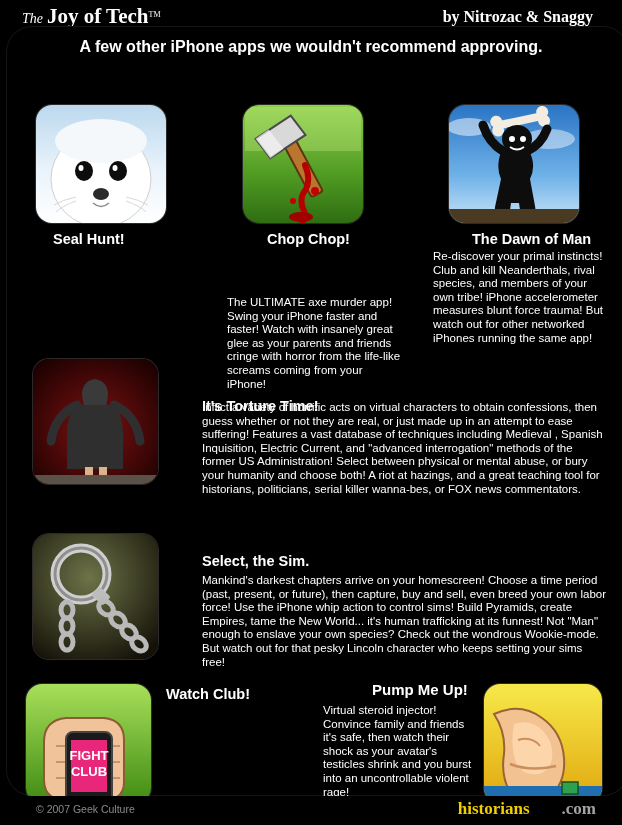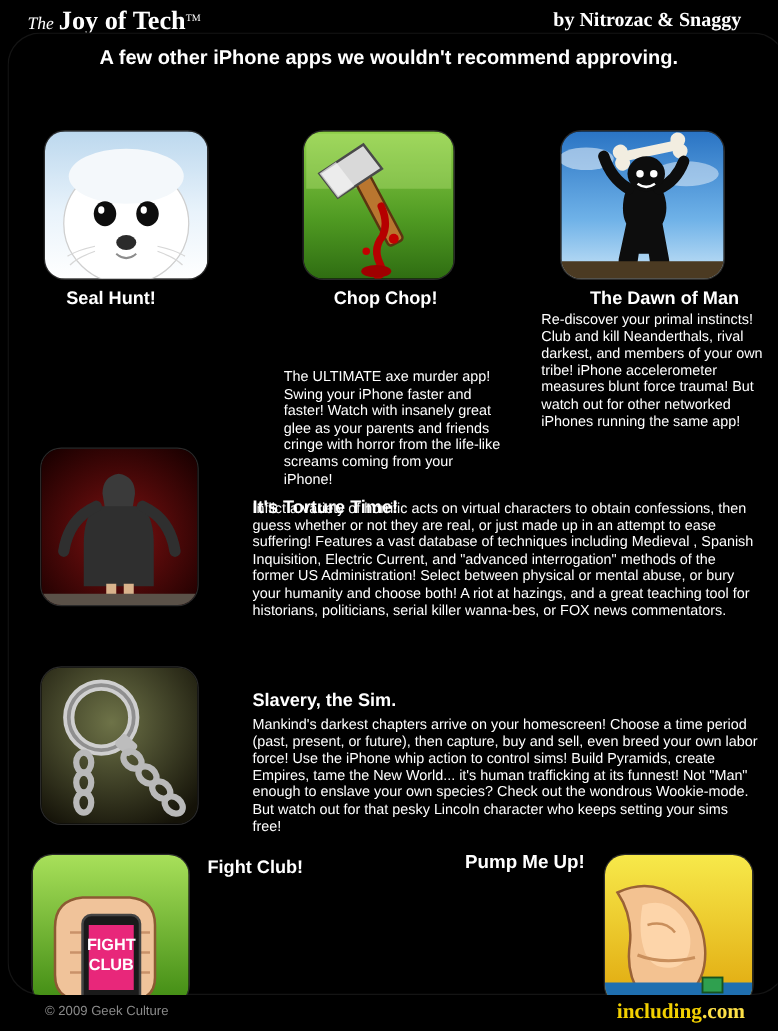--- a/index.html
+++ b/index.html
@@ -117,21 +117,21 @@
   }
   .footer-right {
     position: absolute;
     right: 26px;
     bottom: 6px;
     font-size: 17px;
     font-weight: bold;
     color: #f2d000;
     font-family: "Liberation Serif", serif;
   }
-  .footer-right .dotcom { color: #fde047; }
+  .footer-right .dotcom { color: #a3a3a3; margin-left: 32px; }
 </style>
 </head>
 <body>
 
 <div id="comic">
 
   <div class="header">
     <div class="logo">
       <span class="small">The</span>
       <span class="big">Joy of Tech</span><span class="tm">TM</span>
@@ -217,21 +217,21 @@
         <path d="M54 46 q-14 -8 -20 -26" stroke="#0d0d0d" stroke-width="9" fill="none" stroke-linecap="round"></path>
         <path d="M78 46 q14 -6 20 -22" stroke="#0d0d0d" stroke-width="9" fill="none" stroke-linecap="round"></path>
         <ellipse cx="68" cy="34" rx="15" ry="14" fill="#0d0d0d"></ellipse>
         <ellipse cx="63" cy="34" rx="3" ry="3" fill="#ffffff"></ellipse>
         <ellipse cx="74" cy="34" rx="3" ry="3" fill="#ffffff"></ellipse>
         <path d="M61 42 q7 5 14 0" stroke="#ffffff" stroke-width="2" fill="none"></path>
         <rect x="0" y="104" width="130" height="14" fill="#4b3a22"></rect>
       </svg>
     </div>
     <div class="app-name" style="left:466px; top:205px;">The Dawn of Man</div>
-    <div class="app-desc" style="left:427px; top:224px; width:178px;">Re-discover your primal instincts! Club and kill Neanderthals, rival darkest, and members of your own tribe!  iPhone accelerometer measures blunt force trauma! But watch out for other networked iPhones running the same app!</div>
+    <div class="app-desc" style="left:427px; top:224px; width:178px;">Re-discover your primal instincts! Club and kill Neanderthals, rival species, and members of your own tribe!  iPhone accelerometer measures blunt force trauma! But watch out for other networked iPhones running the same app!</div>
 
     <div class="icon" style="left:27px; top:333px; width:125px; height:125px;">
       <svg width="125" height="125" viewBox="0 0 125 125">
         <defs>
           <radialGradient id="torturebg" cx="50%" cy="55%" r="70%">
             <stop offset="0%" stop-color="#7e1111"></stop>
             <stop offset="100%" stop-color="#1a0000"></stop>
           </radialGradient>
         </defs>
         <rect width="125" height="125" fill="url(#torturebg)"></rect>
@@ -266,21 +266,21 @@
           <ellipse cx="73" cy="74" rx="8" ry="6" transform="rotate(40 73 74)"></ellipse>
           <ellipse cx="85" cy="86" rx="8" ry="6" transform="rotate(40 85 86)"></ellipse>
           <ellipse cx="96" cy="98" rx="8" ry="6" transform="rotate(40 96 98)"></ellipse>
           <ellipse cx="106" cy="110" rx="8" ry="6" transform="rotate(40 106 110)"></ellipse>
           <ellipse cx="34" cy="76" rx="6" ry="8"></ellipse>
           <ellipse cx="34" cy="92" rx="6" ry="8"></ellipse>
           <ellipse cx="34" cy="108" rx="6" ry="8"></ellipse>
         </g>
       </svg>
     </div>
-    <div class="app-name" style="left:196px; top:527px;">Slavery, the Sim.</div>
+    <div class="app-name" style="left:196px; top:527px;">Select, the Sim.</div>
     <div class="app-desc" style="left:196px; top:548px; width:404px;">Mankind's darkest chapters arrive on your homescreen! Choose a time period (past, present, or future), then capture, buy and sell, even breed your own labor force! Use the iPhone whip action to control sims!  Build Pyramids, create Empires, tame the New World... it's human trafficking at its funnest! Not "Man" enough to enslave your own species? Check out the wondrous Wookie-mode. But watch out for that pesky Lincoln character who keeps setting your sims free!</div>
 
     <div class="icon" style="left:20px; top:658px; width:125px; height:120px;">
       <svg width="125" height="120" viewBox="0 0 125 120">
         <defs>
           <linearGradient id="fightbg" x1="0" y1="0" x2="0" y2="1">
             <stop offset="0%" stop-color="#a8e05a"></stop>
             <stop offset="100%" stop-color="#3f8a12"></stop>
           </linearGradient>
         </defs>
@@ -288,23 +288,24 @@
 
         <path d="M18 58 q0 -22 22 -24 l38 0 q20 2 20 22 l0 42 q0 18 -20 18 l-38 0 q-22 0 -22 -20 z" fill="#f0c39a" stroke="#8c5a33" stroke-width="2"></path>
         <path d="M30 62 l64 0 M30 78 l64 0 M30 94 l64 0" stroke="#c9926a" stroke-width="2"></path>
 
         <rect x="40" y="48" width="46" height="72" rx="7" fill="#1a1a1a" stroke="#444" stroke-width="2"></rect>
         <rect x="45" y="56" width="36" height="52" fill="#e8277a"></rect>
         <text x="63" y="76" font-family="Liberation Sans, sans-serif" font-size="13" font-weight="bold" fill="#ffffff" text-anchor="middle">FIGHT</text>
         <text x="63" y="92" font-family="Liberation Sans, sans-serif" font-size="13" font-weight="bold" fill="#ffffff" text-anchor="middle">CLUB</text>
       </svg>
     </div>
-    <div class="app-name" style="left:160px; top:660px;">Fight Club!</div>
+    <div class="app-name" style="left:160px; top:660px;">Watch Club!</div>
 
     <div class="app-name" style="left:366px; top:655px; font-size:15px;">Pump Me Up!</div>
+    <div class="app-desc" style="left:317px; top:678px; width:150px;">Virtual steroid injector! Convince family and friends it's safe, then watch their shock as your avatar's testicles shrink and you burst into an uncontrollable violent rage!</div>
 
     <div class="icon" style="left:478px; top:658px; width:118px; height:120px;">
       <svg width="118" height="120" viewBox="0 0 118 120">
         <defs>
           <linearGradient id="pumpbg" x1="0" y1="0" x2="0" y2="1">
             <stop offset="0%" stop-color="#f7e94a"></stop>
             <stop offset="100%" stop-color="#e0a70d"></stop>
           </linearGradient>
         </defs>
         <rect width="118" height="120" fill="url(#pumpbg)"></rect>
@@ -313,18 +314,18 @@
         <path d="M30 40 q18 -6 30 8 q10 12 8 26 q-2 14 -14 16 q-16 2 -22 -12 q-6 -16 -2 -38 z" fill="#ffd9b0" opacity="0.8"></path>
         <path d="M26 80 q20 8 46 2" stroke="#c98f5c" stroke-width="2.5" fill="none"></path>
         <path d="M34 56 q14 -4 22 6" stroke="#c98f5c" stroke-width="2" fill="none"></path>
         <rect x="0" y="102" width="118" height="18" fill="#1f6fb0"></rect>
         <rect x="78" y="98" width="16" height="12" fill="#2fa04f" stroke="#17521f" stroke-width="1.5"></rect>
       </svg>
     </div>
 
   </div>
 
-  <div class="footer-left">© 2009 Geek Culture</div>
+  <div class="footer-left">© 2007 Geek Culture</div>
   <div class="footer-right">
-    <span>including</span><span class="dotcom">.com</span>
+    <span>historians</span><span class="dotcom">.com</span>
   </div>
 
 </div>
 
 </body></html>

